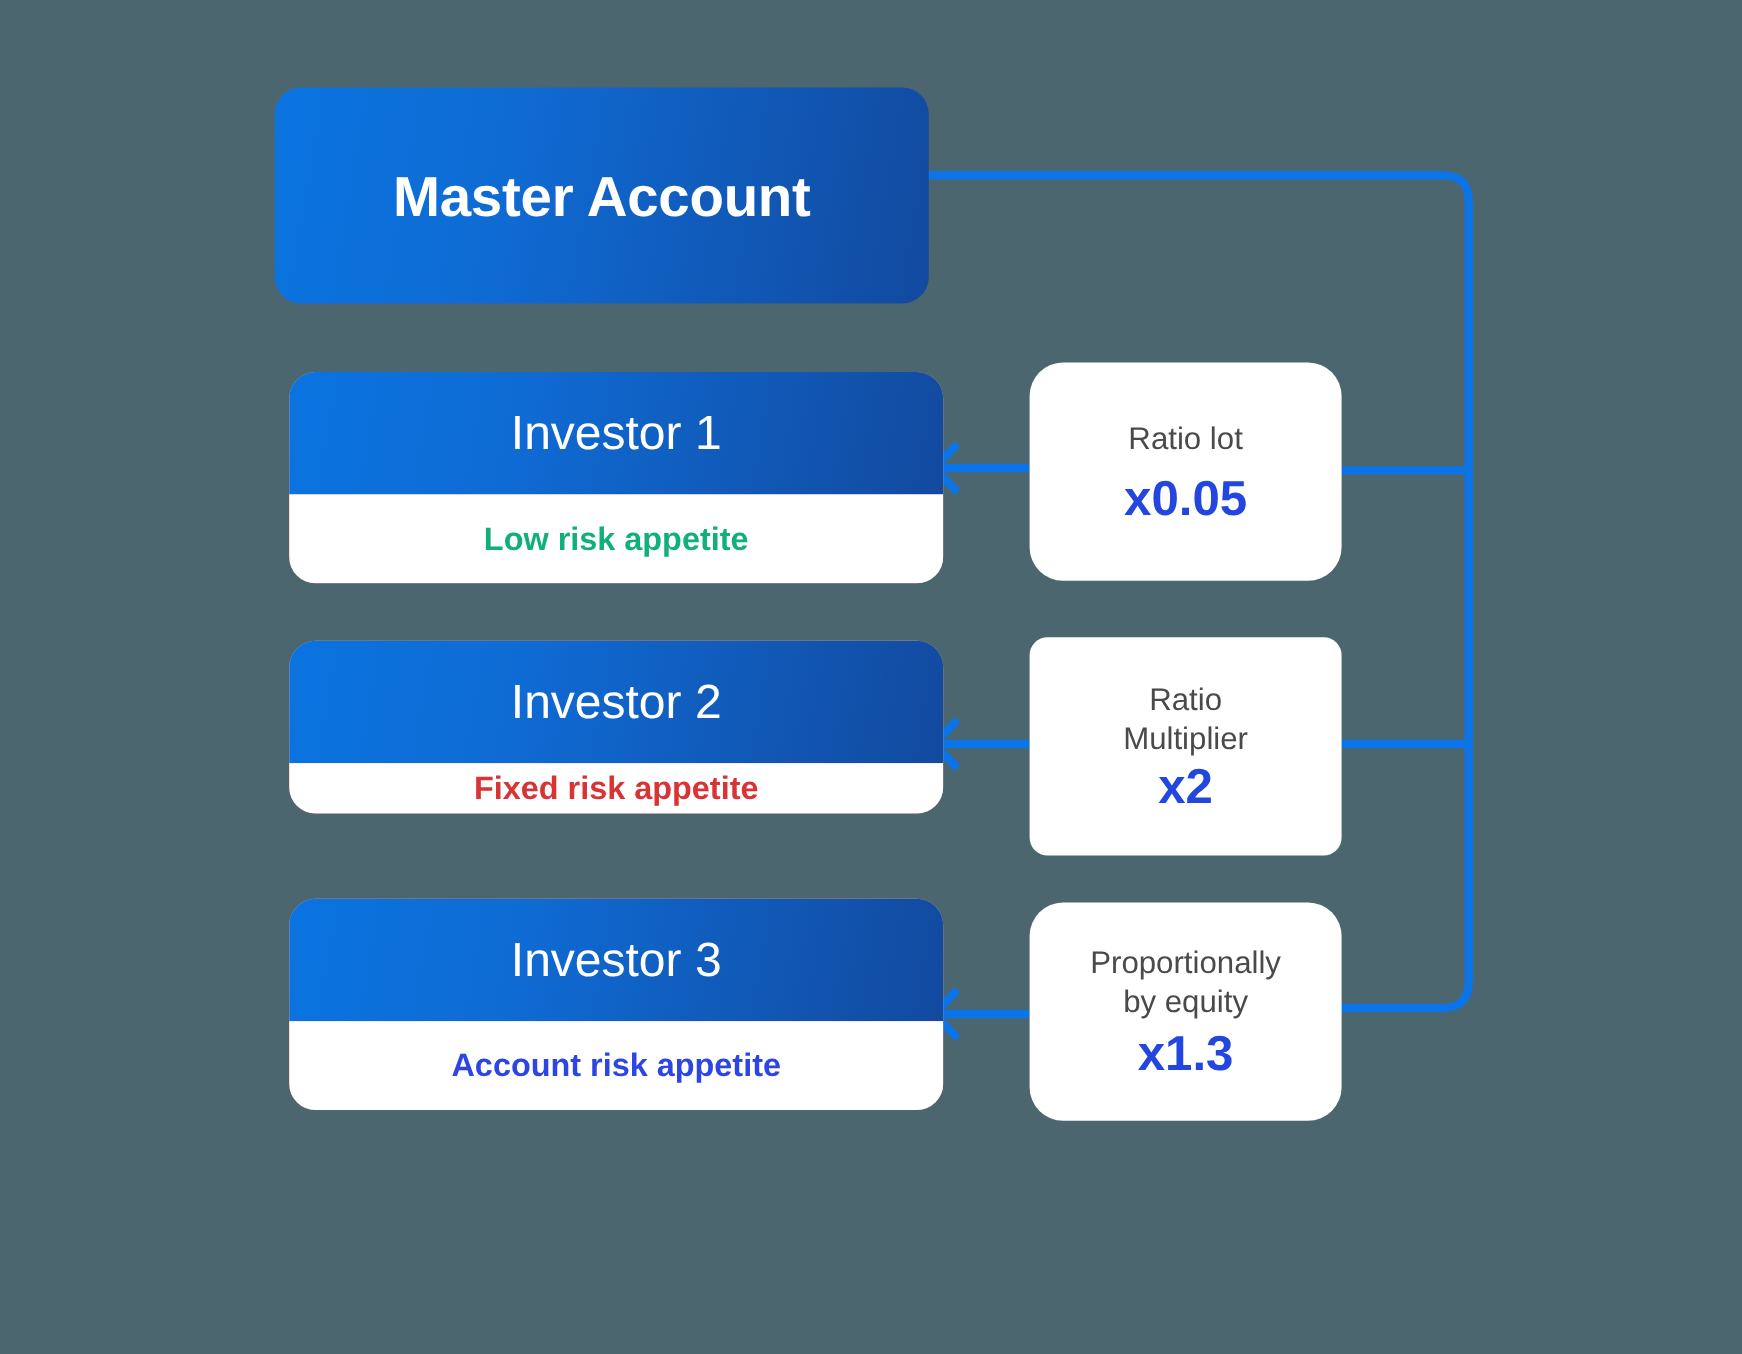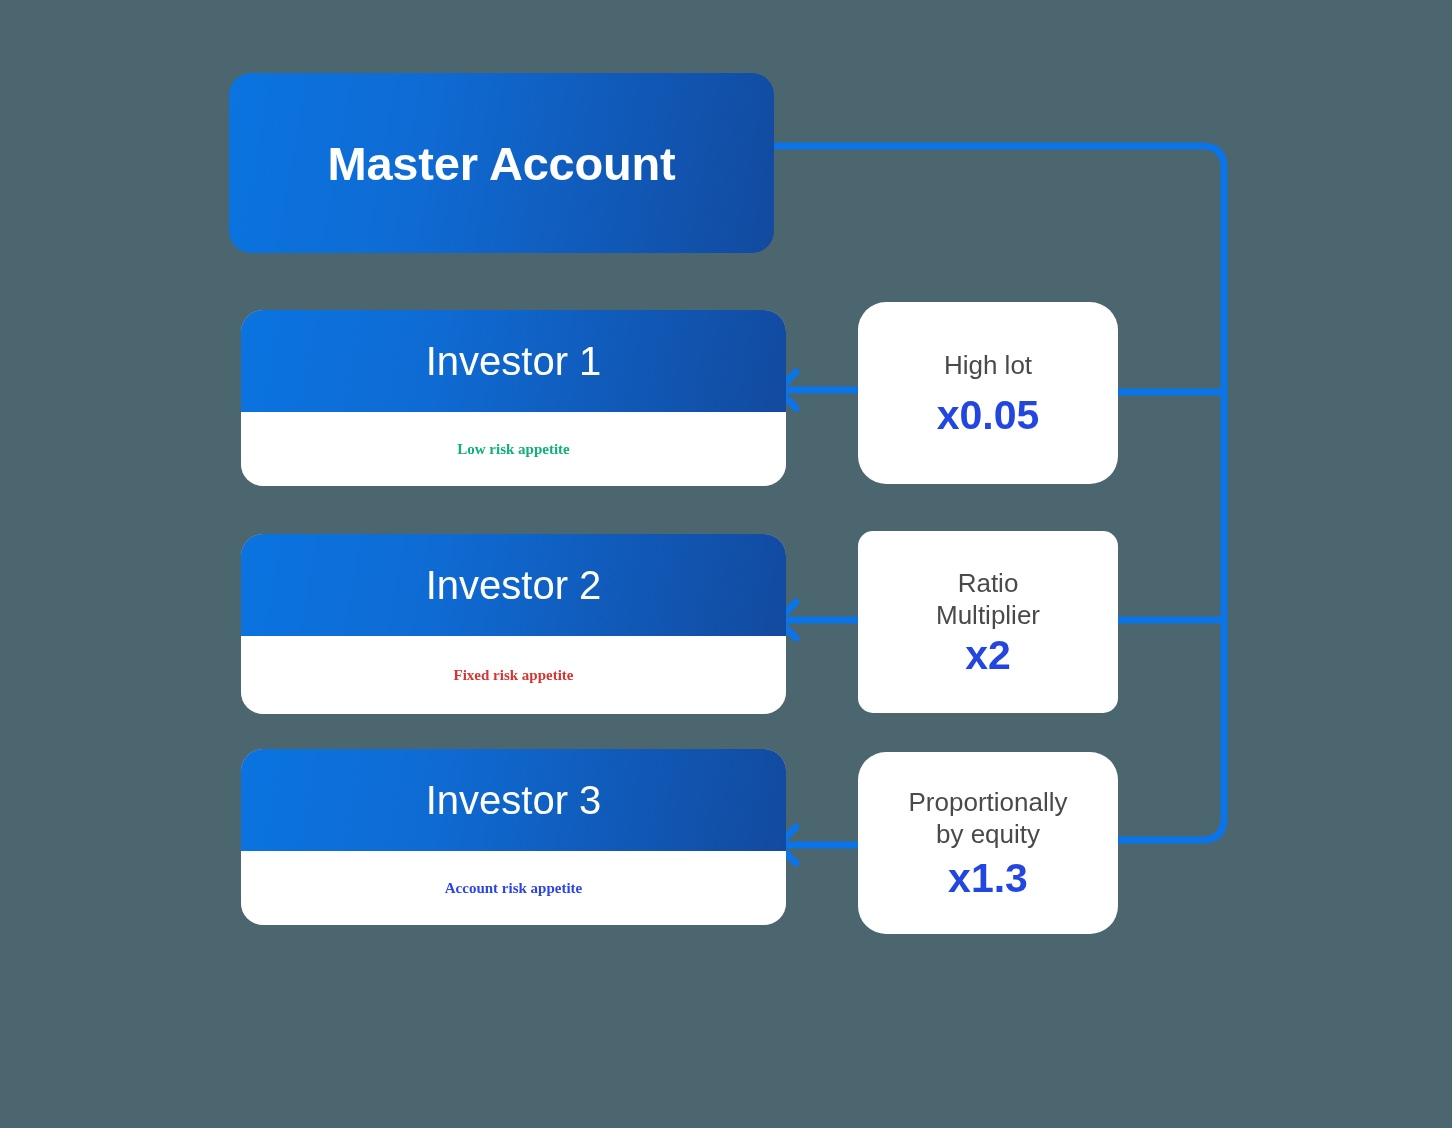--- a/index.html
+++ b/index.html
@@ -82,27 +82,26 @@
     line-height: 1;
   }
   .investor-bottom {
     flex: 1;
     display: flex;
     align-items: center;
     justify-content: center;
     background: #ffffff;
   }
   .risk-label {
-    font-size: 15px;
+    font-size: 27px;
     font-weight: bold;
     line-height: 1;
-    font-family: Liberation Serif, serif;
   }
   #investor-card-1 { top: 310px; height: 176px; }
-  #investor-card-2 { top: 534px; height: 180px; }
+  #investor-card-2 { top: 534px; height: 144px; }
   #investor-card-3 { top: 749px; height: 176px; }
 
   
   .method {
     left: 858px;
     width: 260px;
     background: #ffffff;
     border-radius: 28px;
     display: flex;
     flex-direction: column;
@@ -181,21 +180,21 @@
   <div class="card investor" id="investor-card-3">
     <div class="investor-top">
       <span class="investor-name">Investor 3</span>
     </div>
     <div class="investor-bottom">
       <span class="risk-label" style="color: rgb(46, 69, 230);">Account risk appetite</span>
     </div>
   </div>
 
   <div class="card method" id="method-card-1">
-    <span class="method-title">High lot</span>
+    <span class="method-title">Ratio lot</span>
     <span class="method-value">x0.05</span>
   </div>
 
   <div class="card method" id="method-card-2">
     <span class="method-title">Ratio
 Multiplier</span>
     <span class="method-value">x2</span>
   </div>
 
   <div class="card method" id="method-card-3">

